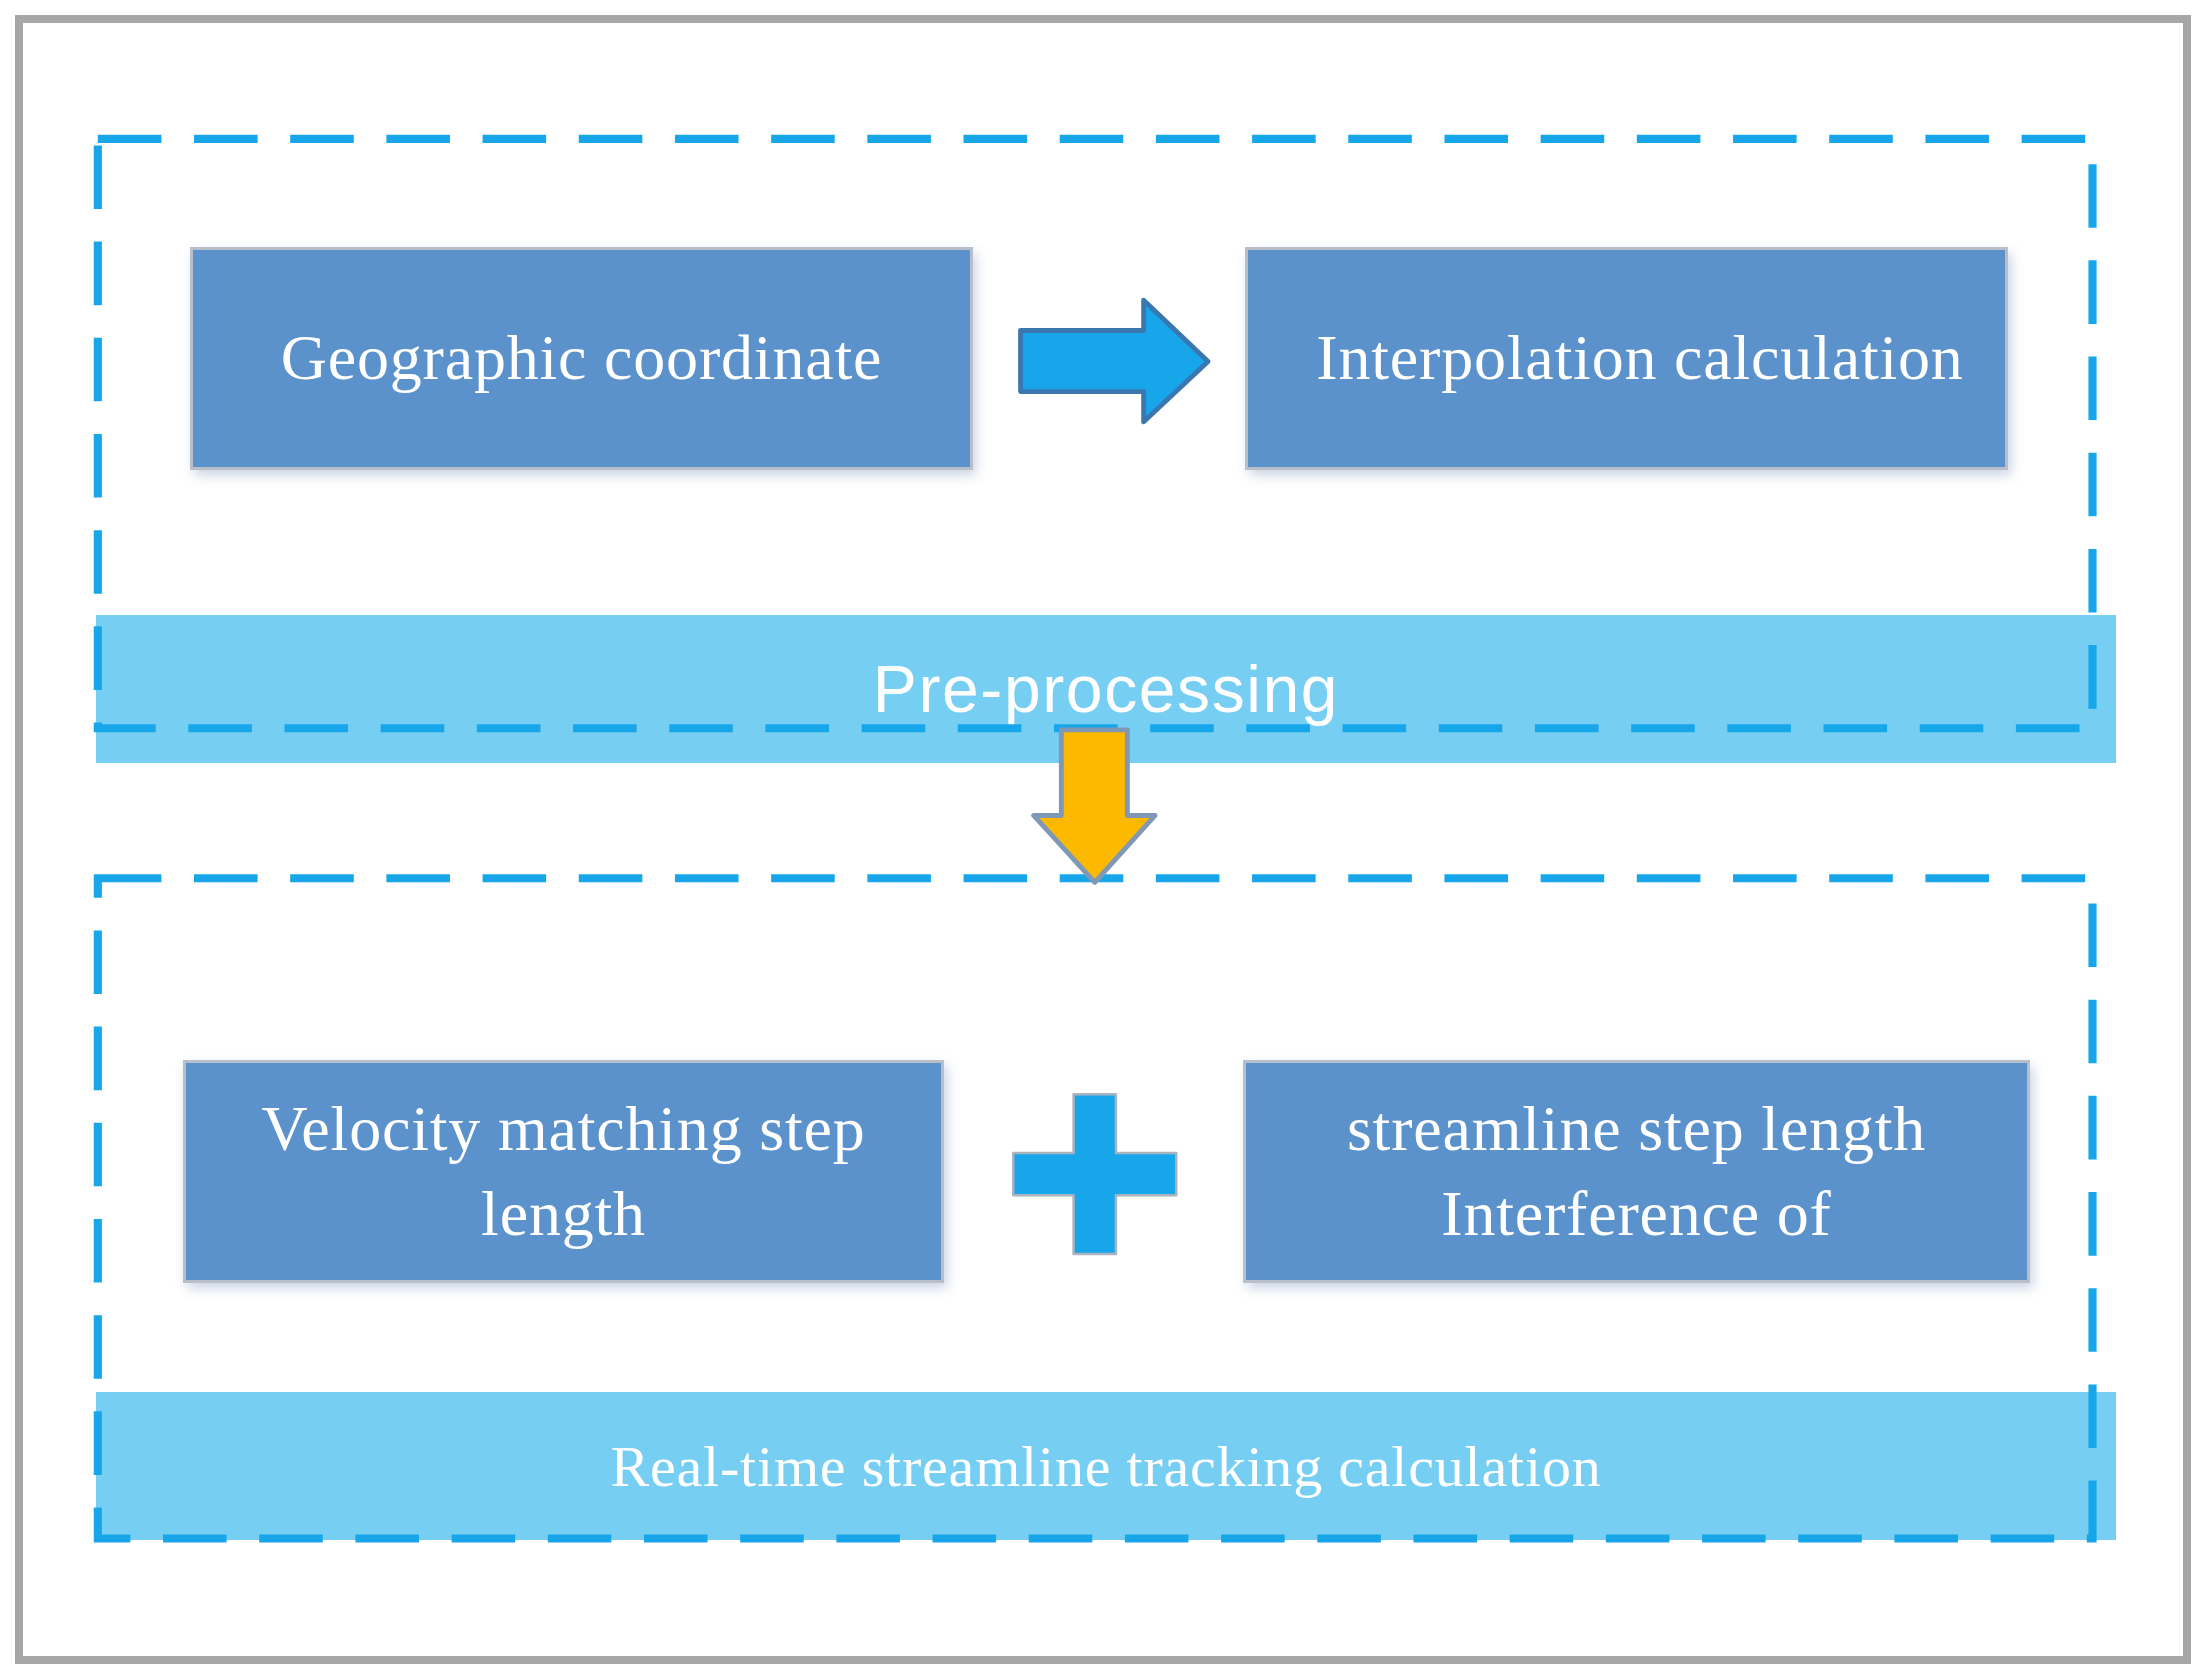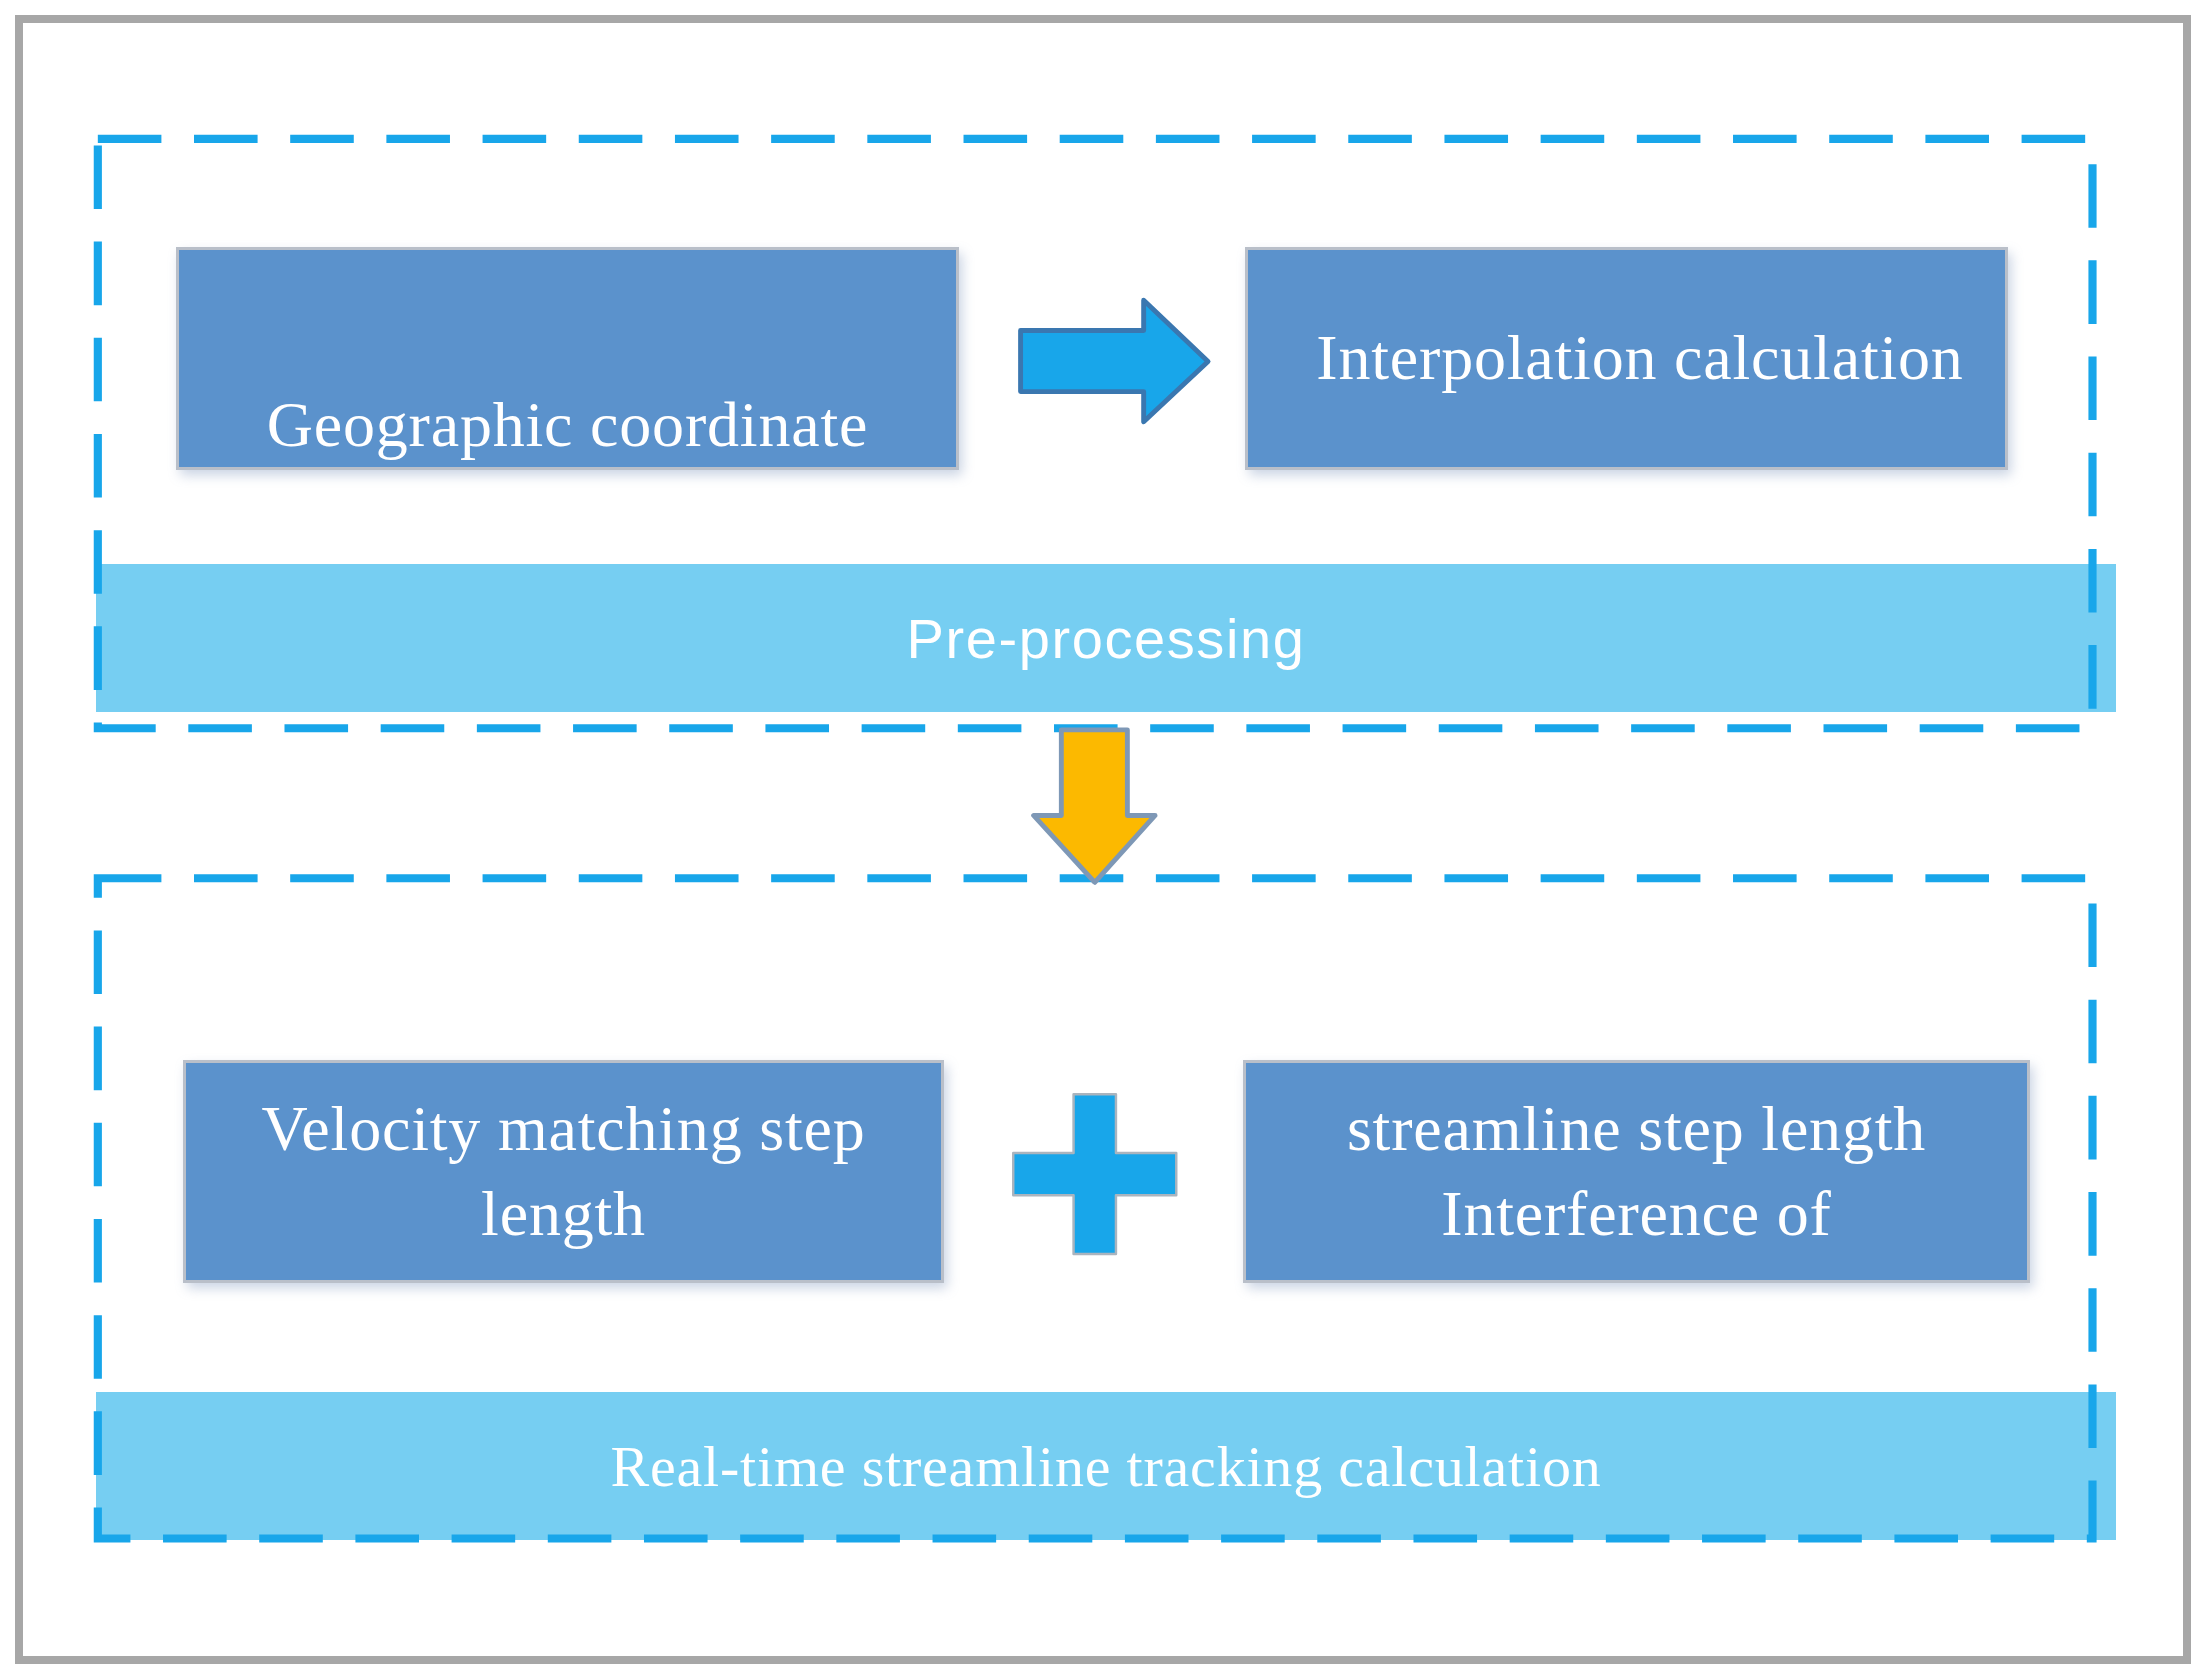--- a/index.html
+++ b/index.html
@@ -14,33 +14,33 @@
     position:absolute;left:14.7px;top:14.7px;width:2176px;height:1649px;
     border:8.2px solid #a7a7a7;box-sizing:border-box;background:#ffffff;
   }
   svg.shapes{position:absolute;left:0;top:0;width:2205px;height:1679px;z-index:2;}
   .band{
     position:absolute;left:96px;width:2020px;height:148px;
     background:#76cef2;color:#ffffff;
     display:flex;align-items:center;justify-content:center;
     z-index:1;
   }
-  .band1{top:564px;font-family:"Liberation Sans","DejaVu Sans",sans-serif;
-         font-weight:300;font-size:56px;letter-spacing:1.6px;}
+  .band1{top:615px;font-family:"Liberation Sans","DejaVu Sans",sans-serif;
+         font-weight:300;font-size:66px;letter-spacing:1.6px;}
   .band2{top:1392px;font-family:"Liberation Serif","DejaVu Serif",serif;
          font-size:58px;letter-spacing:0.8px;}
   .node{
     position:absolute;background:#5b92cc;color:#ffffff;
     border:3.3px solid #b9bfc9;box-sizing:border-box;
     box-shadow:4.1px 5.7px 11.4px rgba(120,145,185,.40);
     display:flex;flex-direction:column;align-items:center;justify-content:center;
     text-align:center;font-size:64px;line-height:1.32;letter-spacing:0.8px;
     z-index:3;
   }
-  .node-geo{left:176px;top:247px;width:783px;height:223px;justify-content:flex-end;}
+  .node-geo{left:190px;top:247px;width:783px;height:223px;}
   .node-interp{left:1245px;top:247px;width:763px;height:223px;padding-left:27px;}
   .node-velocity{left:183px;top:1060px;width:761px;height:223px;}
   .node-interference{left:1243px;top:1060px;width:787px;height:223px;}
   .dashed{fill:none;stroke:#18a6ea;stroke-width:10;stroke-dasharray:78 40;}
 </style>
 </head>
 <body>
 
 <div id="stage">
   <div class="frame"></div>

